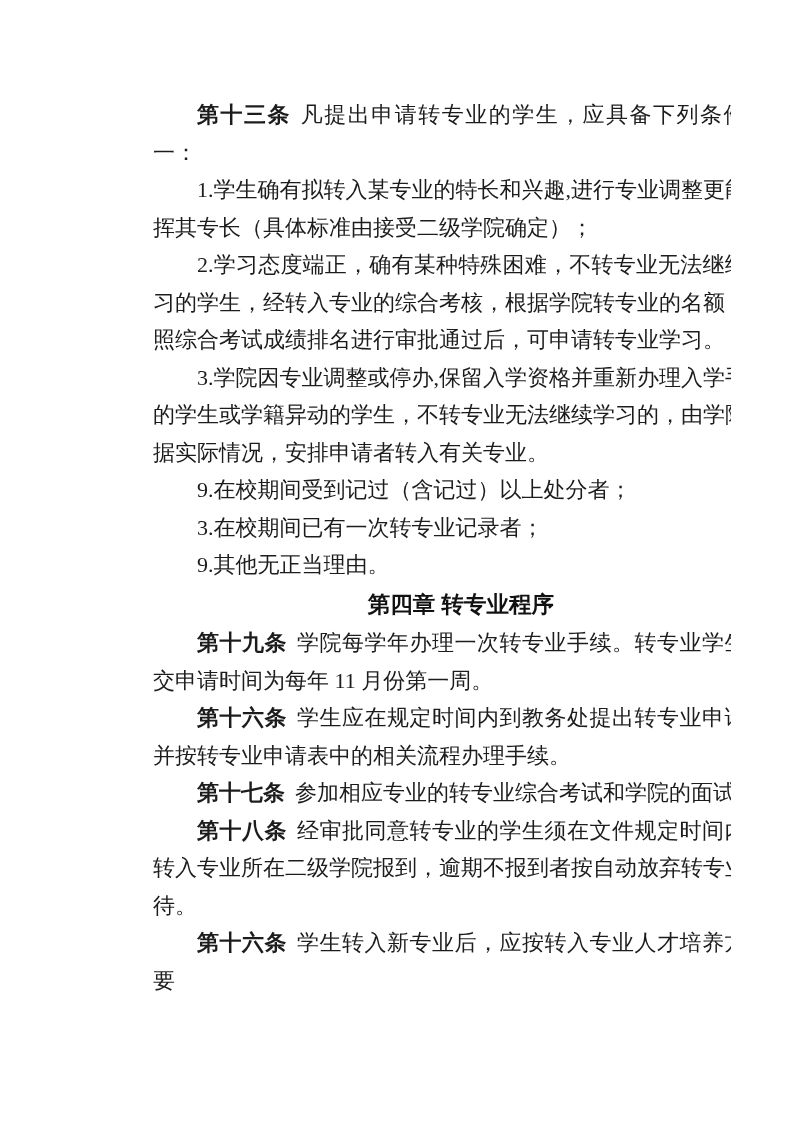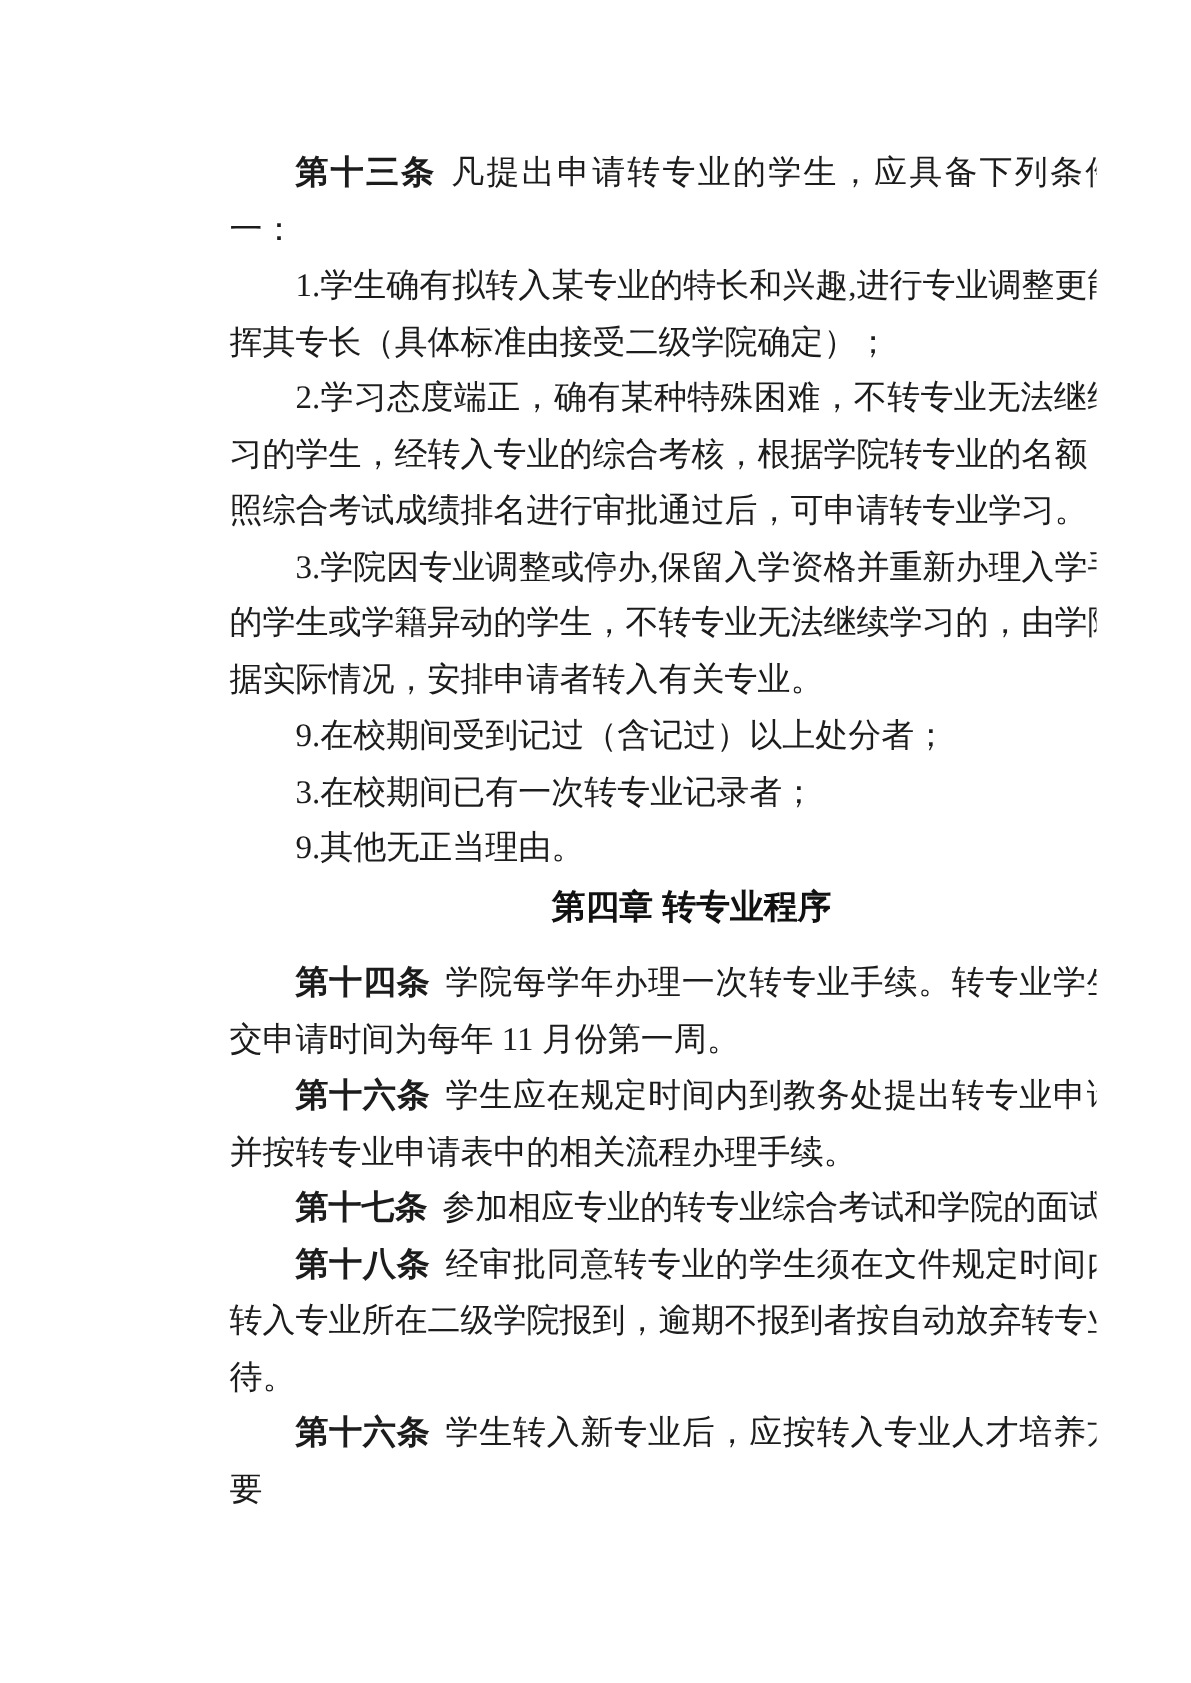--- a/index.html
+++ b/index.html
@@ -29,21 +29,21 @@
     font-size: 22px;
     line-height: 37.5px;
     color: #1c1c1c;
     word-break: break-all;
   }
   .para .term {
     font-weight: 700;
     margin-right: 0.45em;
   }
   .chapter {
-    margin: 2px 0 13px 0;
+    margin: 2px 0 1px 0;
     text-indent: 0;
     text-align: center;
     font-family: "Liberation Sans", "DejaVu Sans", sans-serif;
     font-weight: 700;
     font-size: 22.5px;
     line-height: 37.5px;
     color: #111111;
   }
 </style>
 </head>
@@ -64,21 +64,21 @@
 
     <p class="para"><span>9.在校期间受到记过（含记过）以上处分者；</span></p>
 
     <p class="para"><span>3.在校期间已有一次转专业记录者；</span></p>
 
 
     <p class="para"><span>9.其他无正当理由。</span></p>
 
     <h2 class="chapter">第四章 转专业程序</h2>
 
-    <p class="para"><span class="term">第十四条</span><span>学院每学年办理一次转专业手续。转专业学生提交申请时间为每年 11 月份第一周。</span></p>
+    <p class="para"><span class="term">第十九条</span><span>学院每学年办理一次转专业手续。转专业学生提交申请时间为每年 11 月份第一周。</span></p>
 
     <p class="para"><span class="term">第十六条</span><span>学生应在规定时间内到教务处提出转专业申请，并按转专业申请表中的相关流程办理手续。</span></p>
 
     <p class="para"><span class="term">第十七条</span><span>参加相应专业的转专业综合考试和学院的面试。</span></p>
 
     <p class="para"><span class="term">第十八条</span><span>经审批同意转专业的学生须在文件规定时间内到转入专业所在二级学院报到，逾期不报到者按自动放弃转专业对待。</span></p>
 
     <p class="para"><span class="term">第十六条</span><span>学生转入新专业后，应按转入专业人才培养方案要</span></p>
 
   </div>

